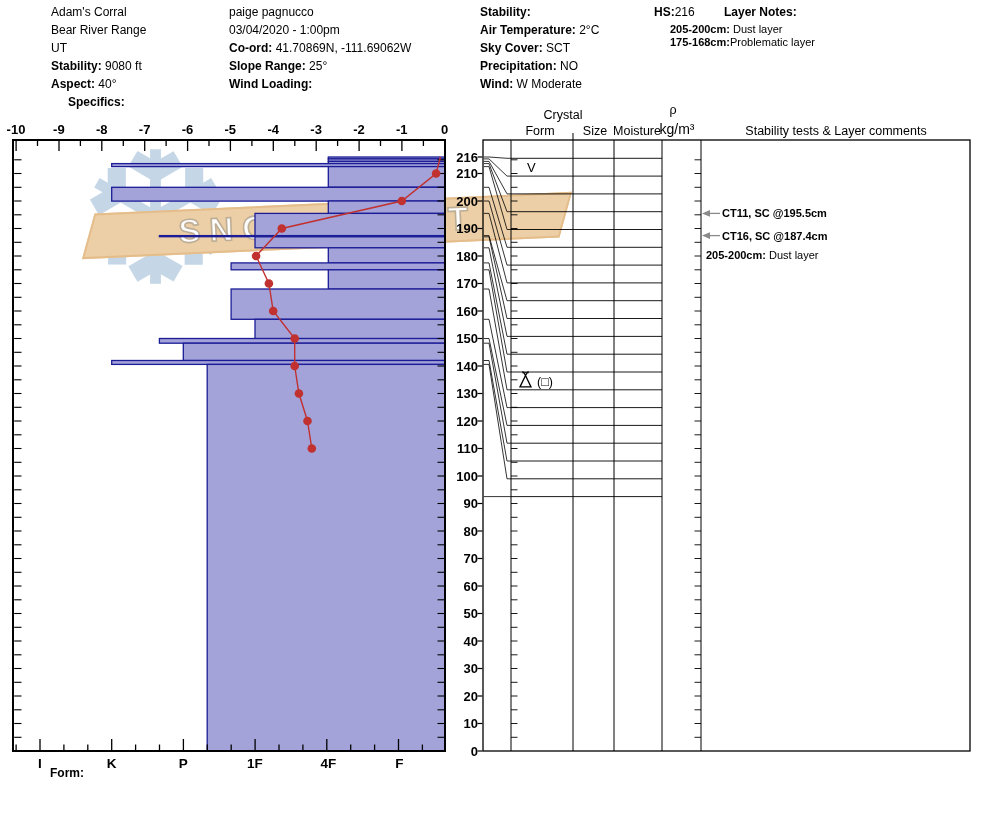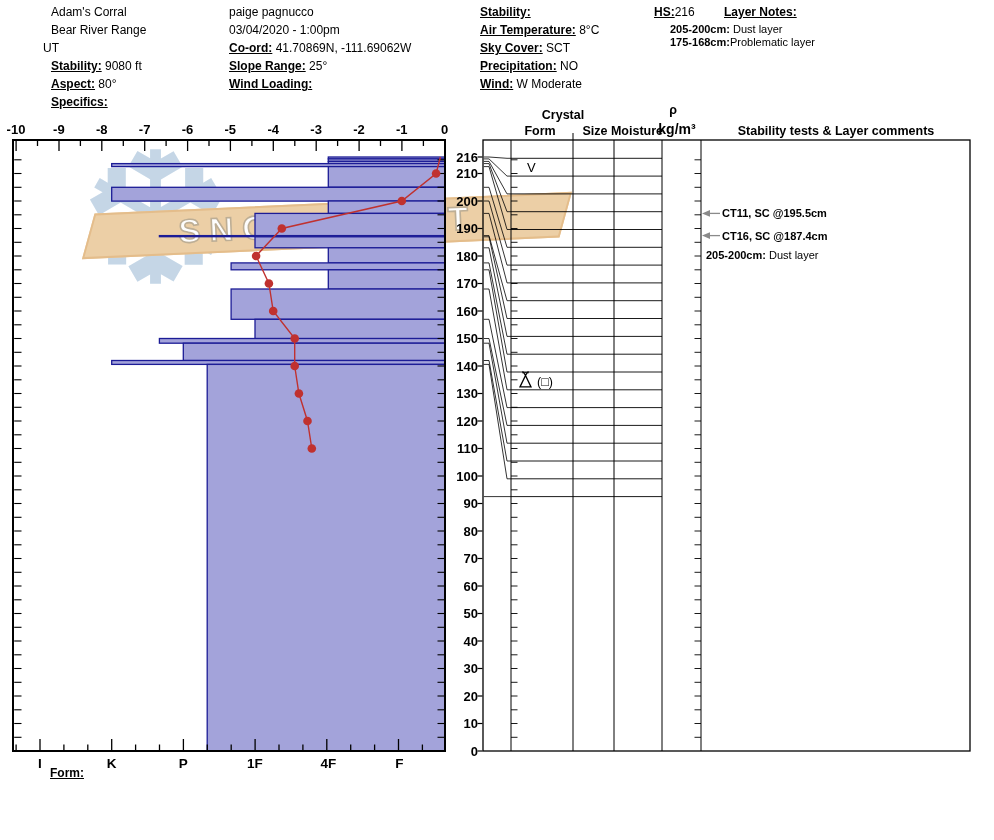--- a/index.html
+++ b/index.html
@@ -1,22 +1,22 @@
 <!DOCTYPE html>
 <html><head>
 <meta charset="utf-8">
 <style>
   html,body{margin:0;padding:0;background:#fff;}
   body{width:994px;height:840px;position:relative;font-family:"Liberation Sans",sans-serif;color:#000;overflow:hidden;}
   #app{position:absolute;inset:0;width:994px;height:840px;}
   .hline{position:absolute;font-size:12px;white-space:nowrap;line-height:16px;margin-left:37px;}
-  .hline b{font-weight:bold;text-decoration:underline;}
+  .hline b{font-weight:bold;}
   .note{position:absolute;font-size:11px;white-space:nowrap;line-height:13px;}
   .note b{font-weight:bold;}
-  .thead{position:absolute;font-weight:bold;font-size:12.5px;white-space:nowrap;transform:translateX(-50%);}
+  .thead{position:absolute;font-weight:normal;font-size:12.5px;white-space:nowrap;transform:translateX(-50%);}
   .thead.small{font-size:14px;}
   #flake{position:absolute;left:78px;top:128px;font-size:185px;line-height:185px;color:#b7cde1;opacity:.8;z-index:0;}
   #band{position:absolute;left:88px;top:203px;width:474px;height:41px;background:#eccfa6;border:2px solid #e4bd8b;
         transform:rotate(-2.6deg) skewX(-18deg);z-index:0;text-align:center;}
   #band span{display:inline-block;transform:skewX(18deg);font-weight:bold;font-size:33px;line-height:39px;
         letter-spacing:9px;color:#fdfdfd;-webkit-text-stroke:1.6px #bdae95;}
   svg{position:absolute;left:0;top:0;z-index:1;font-family:"Liberation Sans",sans-serif;}
   .hdr{z-index:2;}
 </style>
 </head>
@@ -403,33 +403,33 @@
         <line x1="705" y1="235.6" x2="720" y2="235.6" stroke="#8a8a8a" stroke-width="1.3"></line>
         <polygon points="702,235.6 710,232.2 710,239.0" fill="#8a8a8a"></polygon>
         <text x="722" y="239.6" font-size="11" font-weight="bold">CT16, SC @187.4cm</text>
         <text x="706" y="259.2" font-size="11"><tspan font-weight="bold">205-200cm:</tspan><tspan> Dust layer</tspan></text>
       </g>
   </svg>
 
   <div class="hdr">
     <div class="hline" style="left:14px;top:4px">Adam's Corral</div>
     <div class="hline" style="left:14px;top:22px">Bear River Range</div>
-    <div class="hline" style="left:6px;top:40px">UT</div>
+    <div class="hline" style="left:14px;top:40px">UT</div>
     <div class="hline" style="left:14px;top:58px"><b>Stability:</b> <span>9080 ft</span></div>
-    <div class="hline" style="left:14px;top:76px"><b>Aspect:</b> <span>80°</span></div>
-    <div class="hline" style="left:14px;top:94px"><b>Specifics:</b> <span></span></div>
+    <div class="hline" style="left:14px;top:76px"><b>Aspect:</b> <span>40°</span></div>
+    <div class="hline" style="left:31px;top:94px"><b>Specifics:</b> <span></span></div>
 
     <div class="hline" style="left:192px;top:4px">paige pagnucco</div>
     <div class="hline" style="left:192px;top:22px">03/04/2020 - 1:00pm</div>
     <div class="hline" style="left:192px;top:40px"><b>Co-ord:</b> <span>41.70869N, -111.69062W</span></div>
     <div class="hline" style="left:192px;top:58px"><b>Slope Range:</b> <span>25°</span></div>
     <div class="hline" style="left:192px;top:76px"><b>Wind Loading:</b> <span></span></div>
 
     <div class="hline" style="left:443px;top:4px"><b>Stability:</b> <span></span></div>
-    <div class="hline" style="left:443px;top:22px"><b>Air Temperature:</b> <span>8°C</span></div>
+    <div class="hline" style="left:443px;top:22px"><b>Air Temperature:</b> <span>2°C</span></div>
     <div class="hline" style="left:443px;top:40px"><b>Sky Cover:</b> <span>SCT</span></div>
     <div class="hline" style="left:443px;top:58px"><b>Precipitation:</b> <span>NO</span></div>
     <div class="hline" style="left:443px;top:76px"><b>Wind:</b> <span>W Moderate</span></div>
 
     <div class="hline" style="left:617px;top:4px"><b>HS:</b><span>216</span></div>
     <div class="hline" style="left:687px;top:4px"><b>Layer Notes:</b></div>
     <div class="note" style="left:670px;top:23px"><b>205-200cm:</b> <span>Dust layer</span></div>
     <div class="note" style="left:670px;top:36px"><b>175-168cm:</b><span>Problematic layer</span></div>
 
     <div class="thead" style="left:563px;top:108px">Crystal</div>

